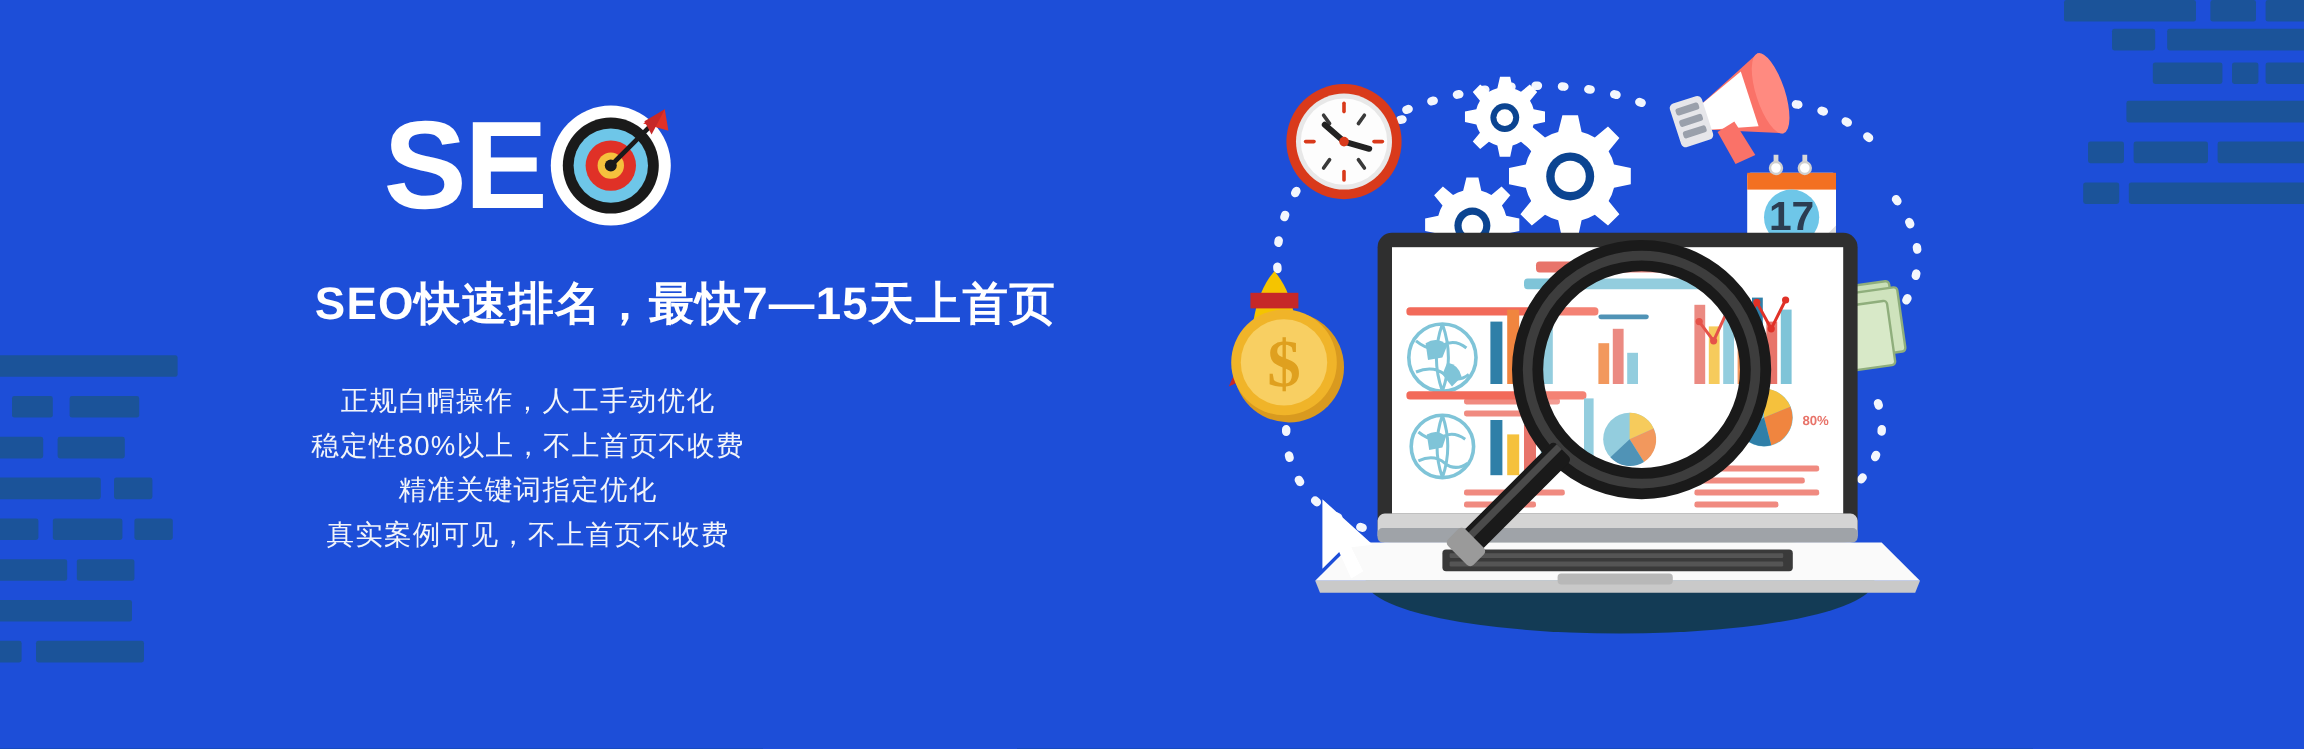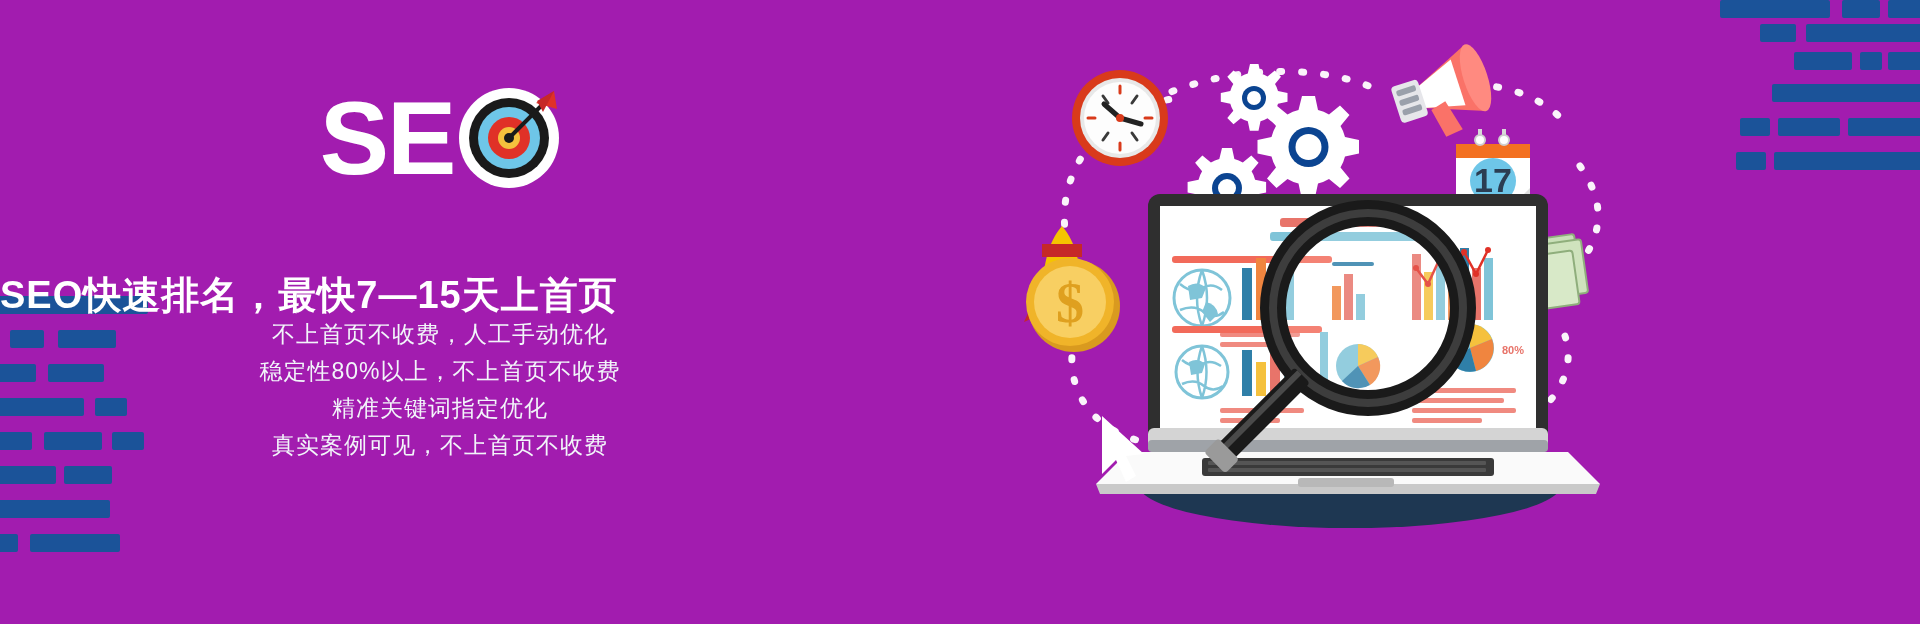--- a/index.html
+++ b/index.html
@@ -1,38 +1,38 @@
 <!DOCTYPE html>
 <html><head>
 <meta charset="utf-8">
 <style>
   html,body{margin:0;padding:0;}
   body{
     width:1920px;height:624px;overflow:hidden;
     background:#0b4491;
     font-family:"Liberation Sans","DejaVu Sans",sans-serif;
   }
-  .banner{position:relative;width:1920px;height:624px;overflow:hidden;background:#a21caf;}
+  .banner{position:relative;width:1920px;height:624px;overflow:hidden;background:#1d4ed8;}
 
   
   .code-col{position:absolute;top:0;height:624px;opacity:1;}
   .code-col.left{left:0;width:210px;}
   .code-col.right{right:0;width:230px;}
 
   
   .text-block{position:absolute;left:0;top:0;width:880px;height:624px;}
   .logo-row{position:absolute;left:0;top:84px;width:880px;height:108px;
             display:flex;align-items:center;justify-content:center;}
   .logo-seo{font-size:104px;font-weight:bold;color:#ffffff;letter-spacing:-2px;
             line-height:100px;font-family:"Liberation Sans",sans-serif;}
   .target-wrap{width:102px;height:102px;margin-left:4px;position:relative;}
 
-  .headline{position:absolute;left:0;top:228px;width:880px;text-align:left;
+  .headline{position:absolute;left:0;top:228px;width:880px;text-align:right;
             color:#ffffff;font-size:38px;font-weight:bold;letter-spacing:1px;
-            font-family:"Liberation Sans","DejaVu Sans",sans-serif;margin-top:42px;}
+            font-family:"Liberation Sans","DejaVu Sans",sans-serif;}
   .sublines{position:absolute;left:0;top:316px;width:880px;text-align:center;}
   .subline{color:#f2f5fa;font-size:23px;line-height:37px;letter-spacing:1px;
            font-family:"Liberation Sans","DejaVu Sans",sans-serif;}
 
   
   .illus{position:absolute;left:980px;top:36px;width:720px;height:530px;}
 </style>
 </head>
 <body>
 
@@ -97,21 +97,21 @@
           <line x1="51" y1="51" x2="92" y2="10" stroke="#1a1a1a" stroke-width="4" stroke-linecap="round"></line>
           <polygon points="96,4 99,22 78,16" fill="#e03127"></polygon>
           <polygon points="96,4 85,25 79,14" fill="#c62828"></polygon>
         </svg>
       </span>
     </div>
 
     <div class="headline">SEO快速排名，最快7—15天上首页</div>
 
     <div class="sublines">
-      <div class="subline">不上首页不收费，人工手动优化</div>
+      <div class="subline">正规白帽操作，人工手动优化</div>
       <div class="subline">稳定性80%以上，不上首页不收费</div>
       <div class="subline">精准关键词指定优化</div>
       <div class="subline">真实案例可见，不上首页不收费</div>
     </div>
   </div>
 
   <div class="illus">
     <svg width="720" height="530" viewBox="0 0 720 530">
 
       <g stroke="#ffffff" stroke-width="7" stroke-linecap="round" fill="none" stroke-dasharray="2 20" opacity="0.95">

